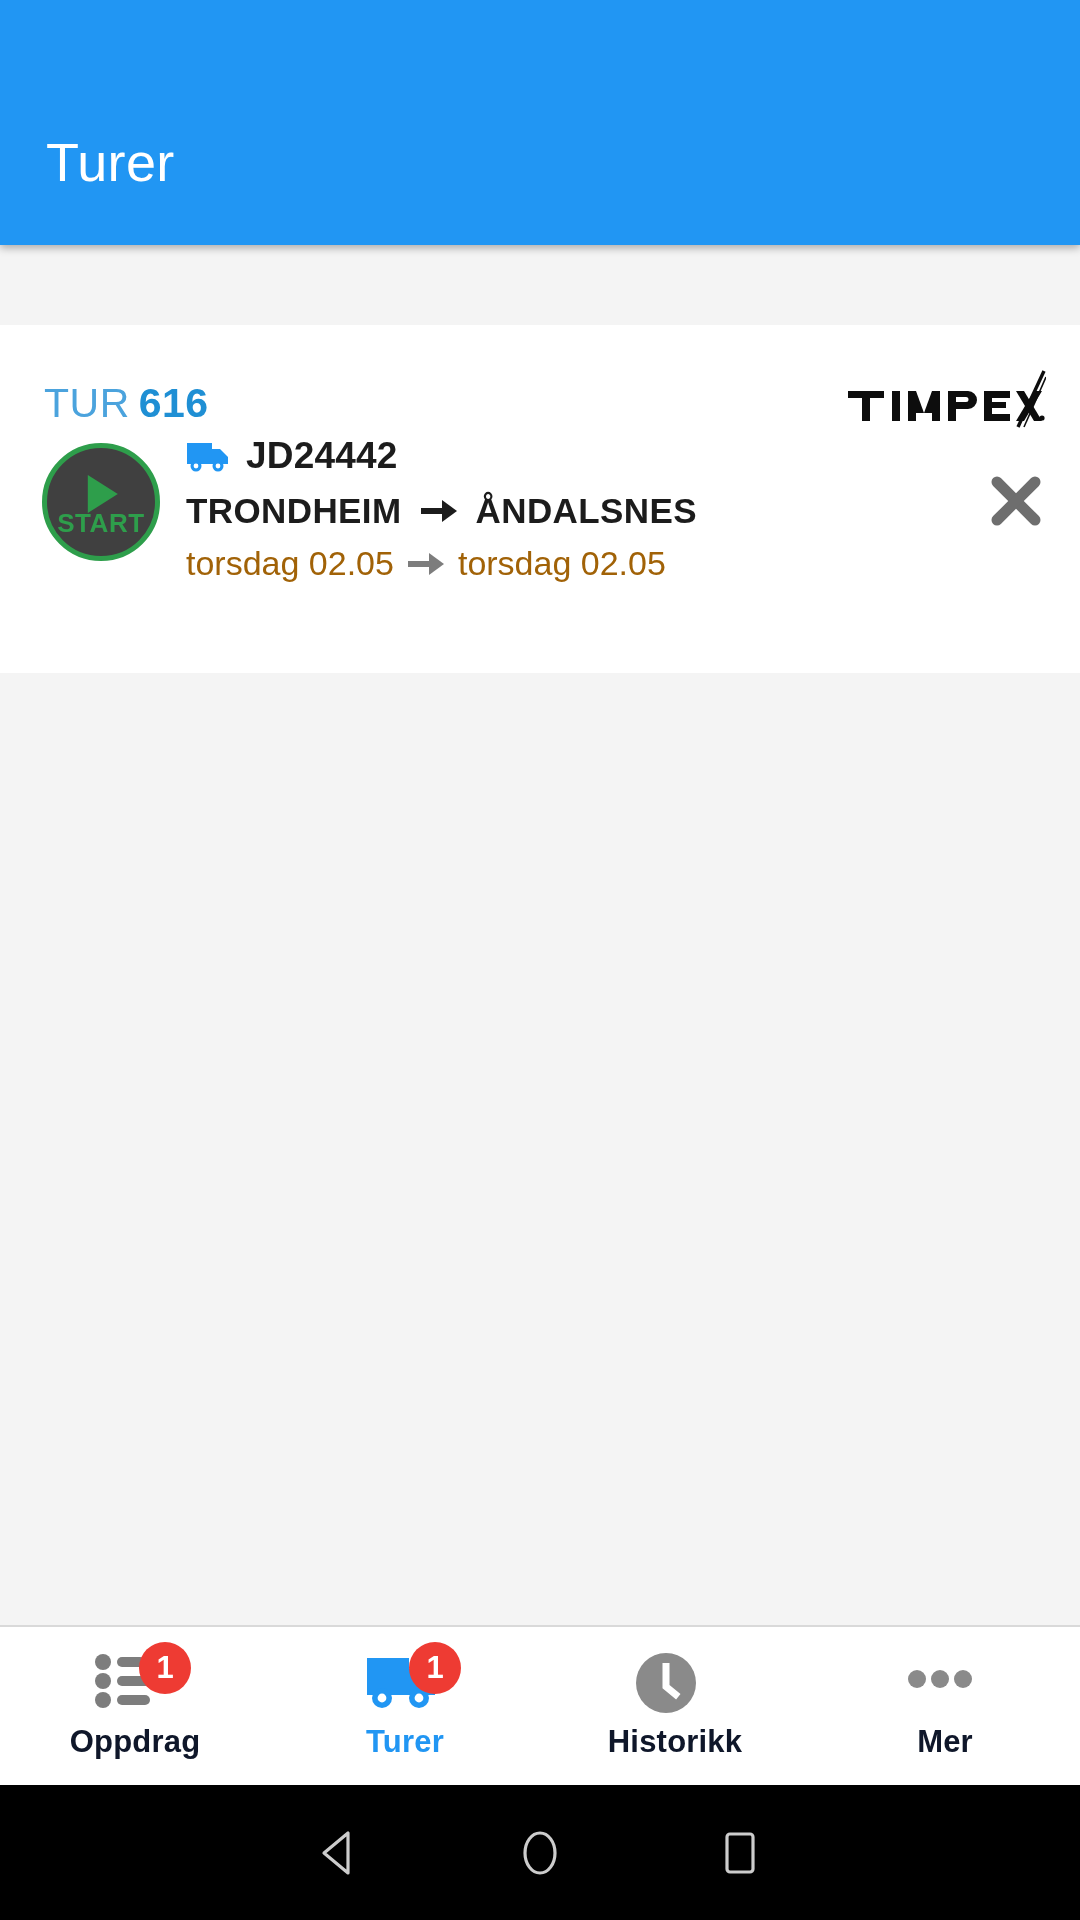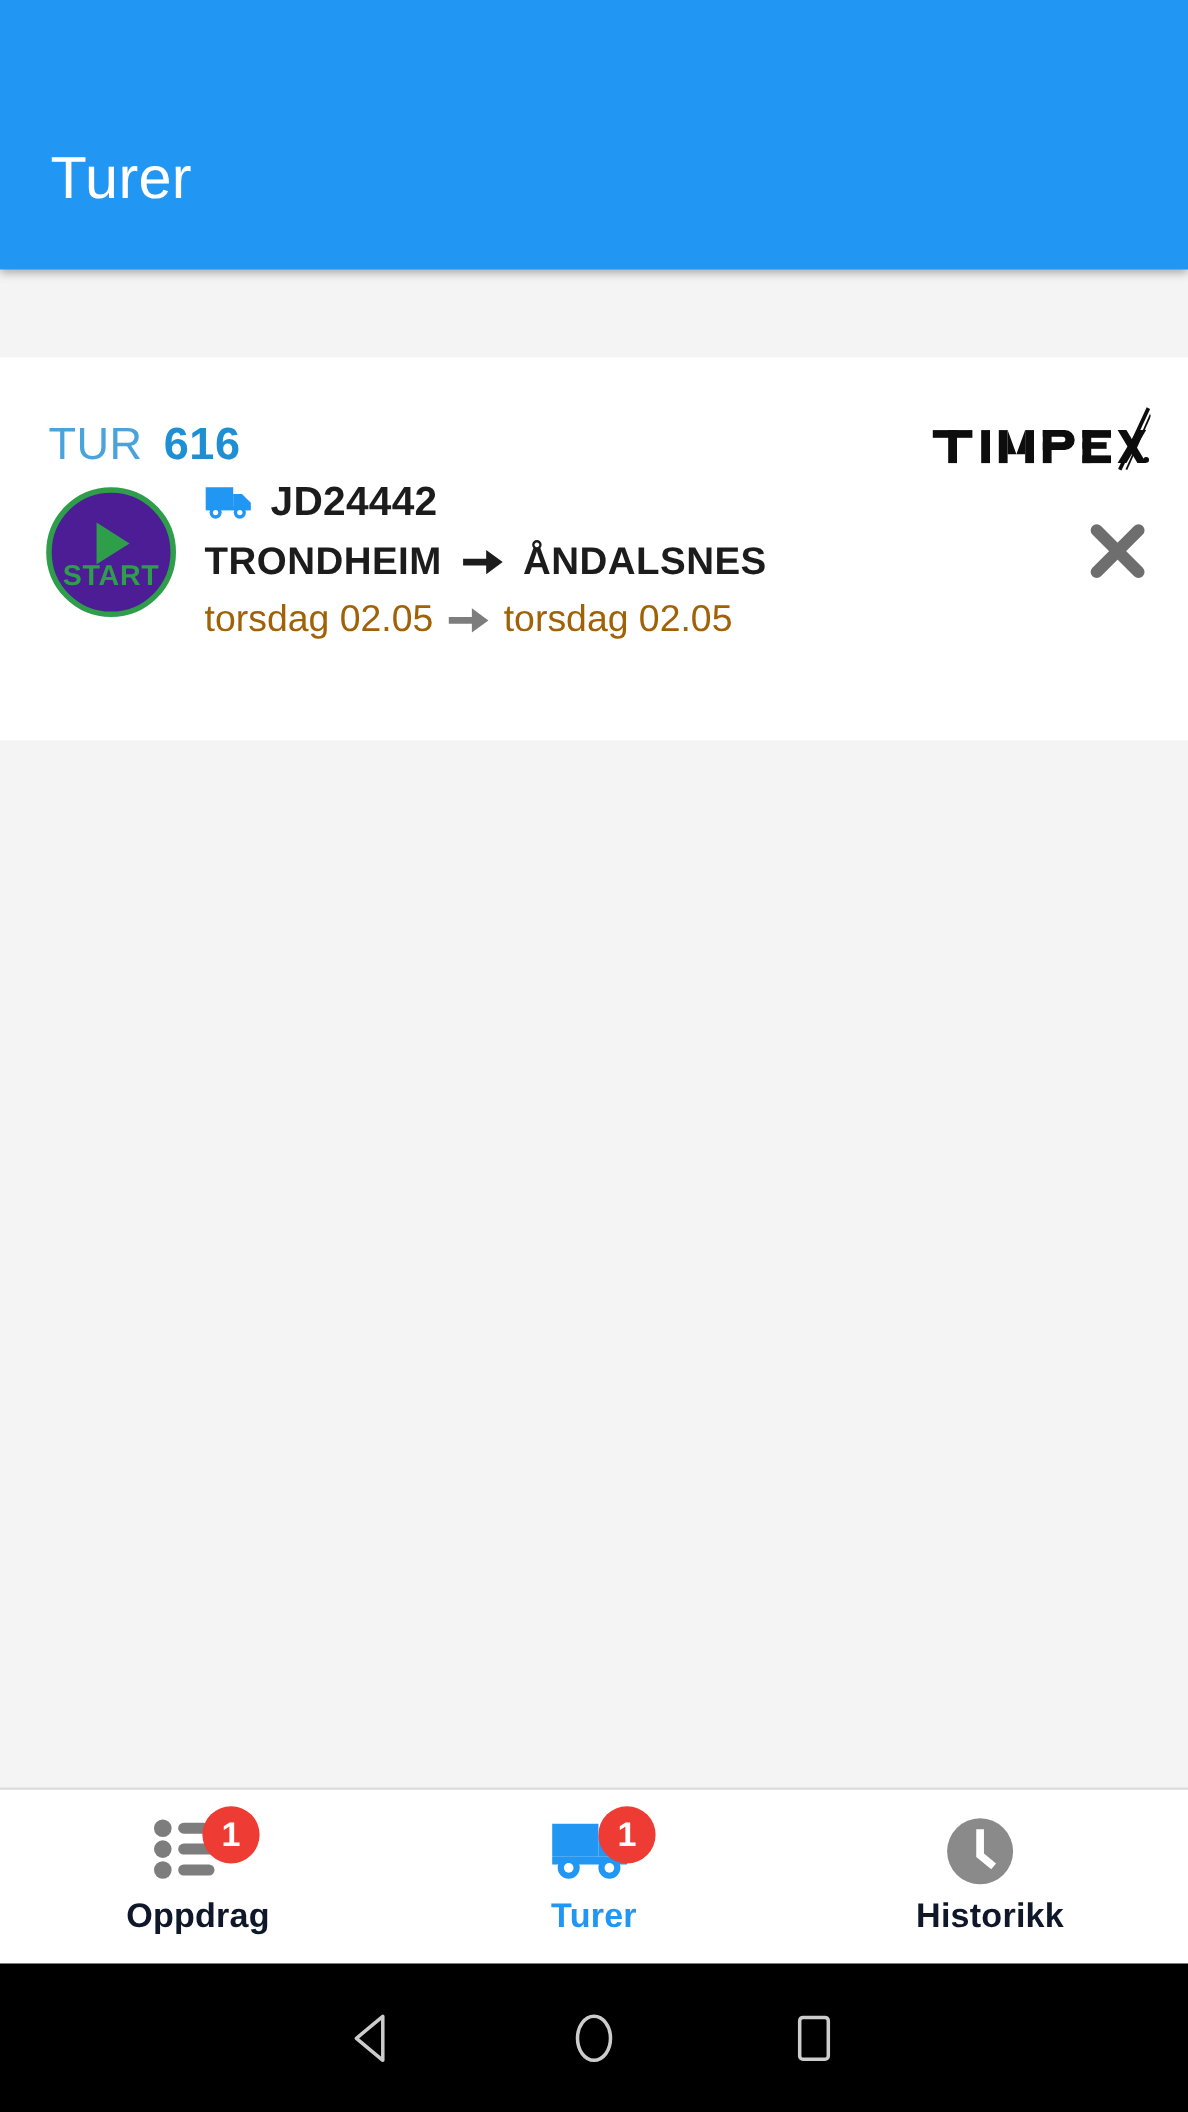--- a/index.html
+++ b/index.html
@@ -34,32 +34,32 @@
   .trip-card {
     position:absolute; top:80px; left:0; width:1080px; height:348px;
     background:#ffffff;
   }
   .tur-line {
     position:absolute; left:44px; top:55px;
     font-size:41px; letter-spacing:0.5px;
     white-space:nowrap;
   }
   .tur-label { color:#4ba3dd; font-weight:400;margin-top:12px; }
-  .tur-num   { color:#1f8fd4; font-weight:700; margin-left:19px; }
+  .tur-num   { color:#1f8fd4; font-weight:700; margin-left:9px; }
 
   .logo {
     position:absolute; right:34px; top:44px;
     width:200px; height:62px;
   }
 
   
   .start-btn {
     position:absolute; left:42px; top:118px;
     width:118px; height:118px; border-radius:50%;
-    border:5px solid #2e9e4b; background:#4c1d95;
+    border:5px solid #2e9e4b; background:#404040;
   }
   .start-play {
     position:absolute; left:50%; top:27px;
     transform:translateX(-44%);
     width:0; height:0;
     border-left:30px solid #2e9e4b;
     border-top:19px solid transparent;
     border-bottom:19px solid transparent;
   }
   .start-text {
@@ -268,20 +268,32 @@
     <div class="tab">
       <div class="tab-icon-wrap">
         <svg class="tab-icon" width="62" height="62" viewBox="0 0 62 62">
           <circle cx="31" cy="31" r="30" fill="#8a8a8a"></circle>
           <path fill="#ffffff" d="M27.5 11 h7 v22 l11 9 -4.4 5.4 -13.6 -11.2z"></path>
         </svg>
       </div>
       <div class="tab-label">Historikk</div>
     </div>
 
+    <div class="tab">
+      <div class="tab-icon-wrap">
+        <svg class="tab-icon" width="70" height="58" viewBox="0 0 70 58">
+          <g fill="#8a8a8a">
+            <circle cx="12" cy="27" r="9"></circle>
+            <circle cx="35" cy="27" r="9"></circle>
+            <circle cx="58" cy="27" r="9"></circle>
+          </g>
+        </svg>
+      </div>
+      <div class="tab-label">Mer</div>
+    </div>
 
   </div>
 
   <div class="sysnav">
     <div class="sysnav-btn">
       <svg width="52" height="52" viewBox="0 0 52 52">
         <polygon points="34,6 34,46 10,26" fill="none" stroke="#cccccc" stroke-width="3.2" stroke-linejoin="round"></polygon>
       </svg>
     </div>
     <div class="sysnav-btn">

